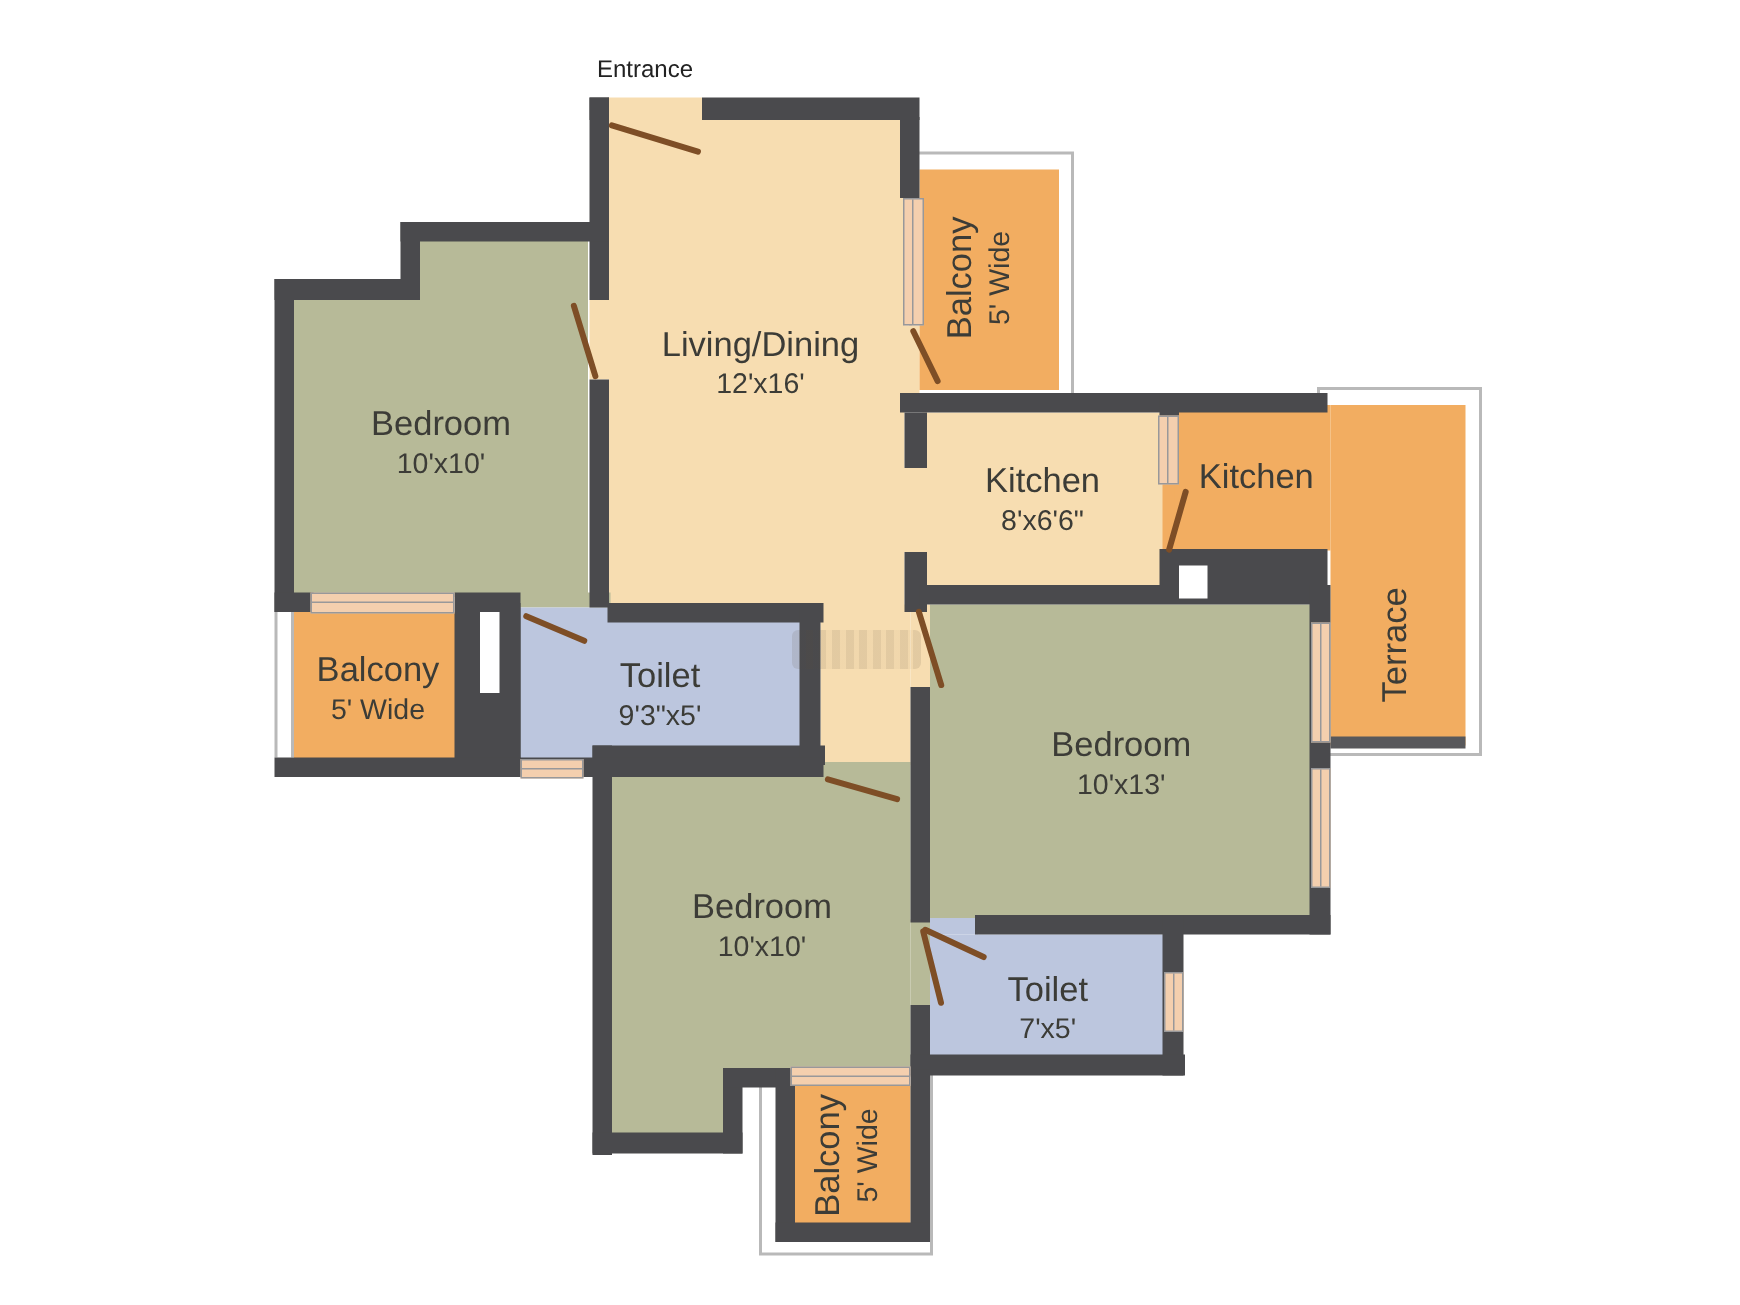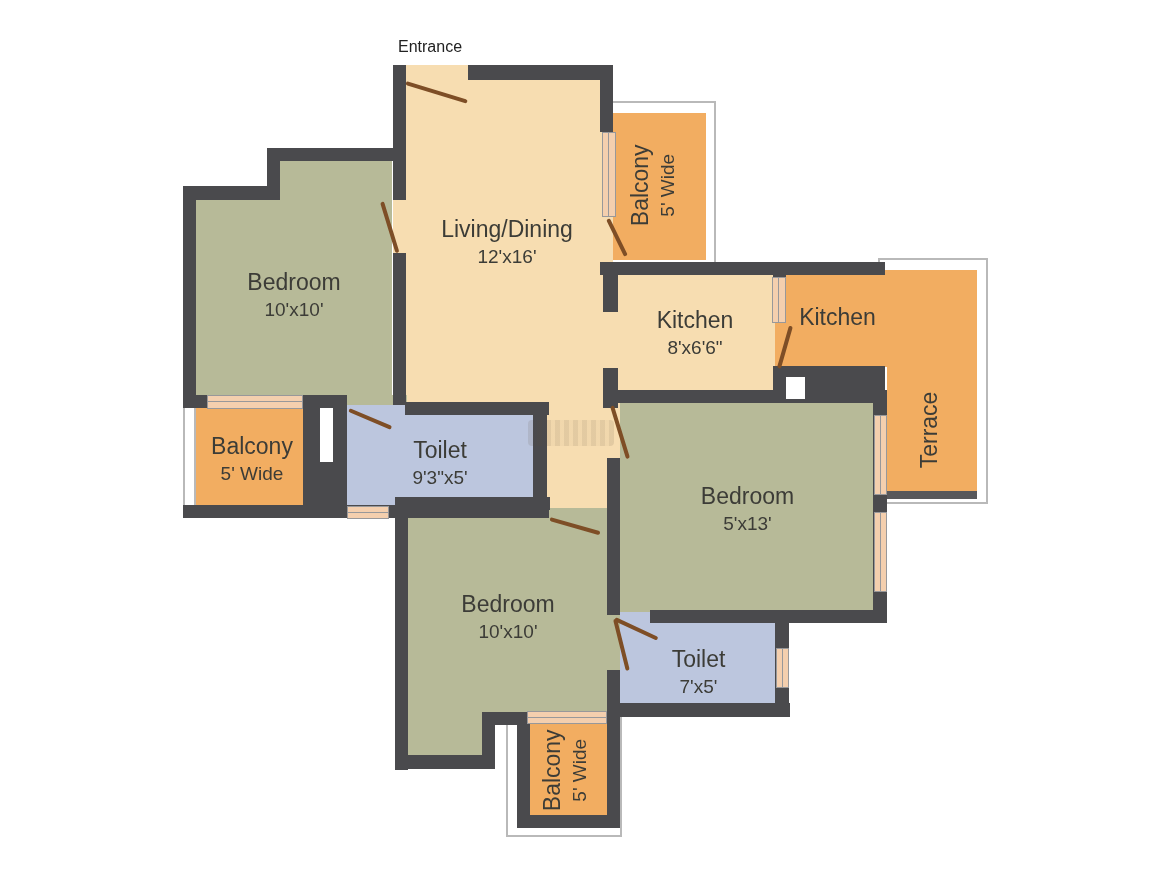--- a/index.html
+++ b/index.html
@@ -169,21 +169,21 @@
     <div class="rdims">5' Wide</div>
   </div>
 
   <div class="lbl" style="left:345px;top:436px;width:190px">
     <div class="rname">Toilet</div>
     <div class="rdims">9'3"x5'</div>
   </div>
 
   <div class="lbl" style="left:620px;top:482px;width:255px">
     <div class="rname">Bedroom</div>
-    <div class="rdims">5'x13'</div>
+    <div class="rdims">10'x13'</div>
   </div>
 
   <div class="lbl" style="left:408px;top:590px;width:200px">
     <div class="rname">Bedroom</div>
     <div class="rdims">10'x10'</div>
   </div>
 
   <div class="lbl" style="left:620px;top:645px;width:157px">
     <div class="rname">Toilet</div>
     <div class="rdims">7'x5'</div>

